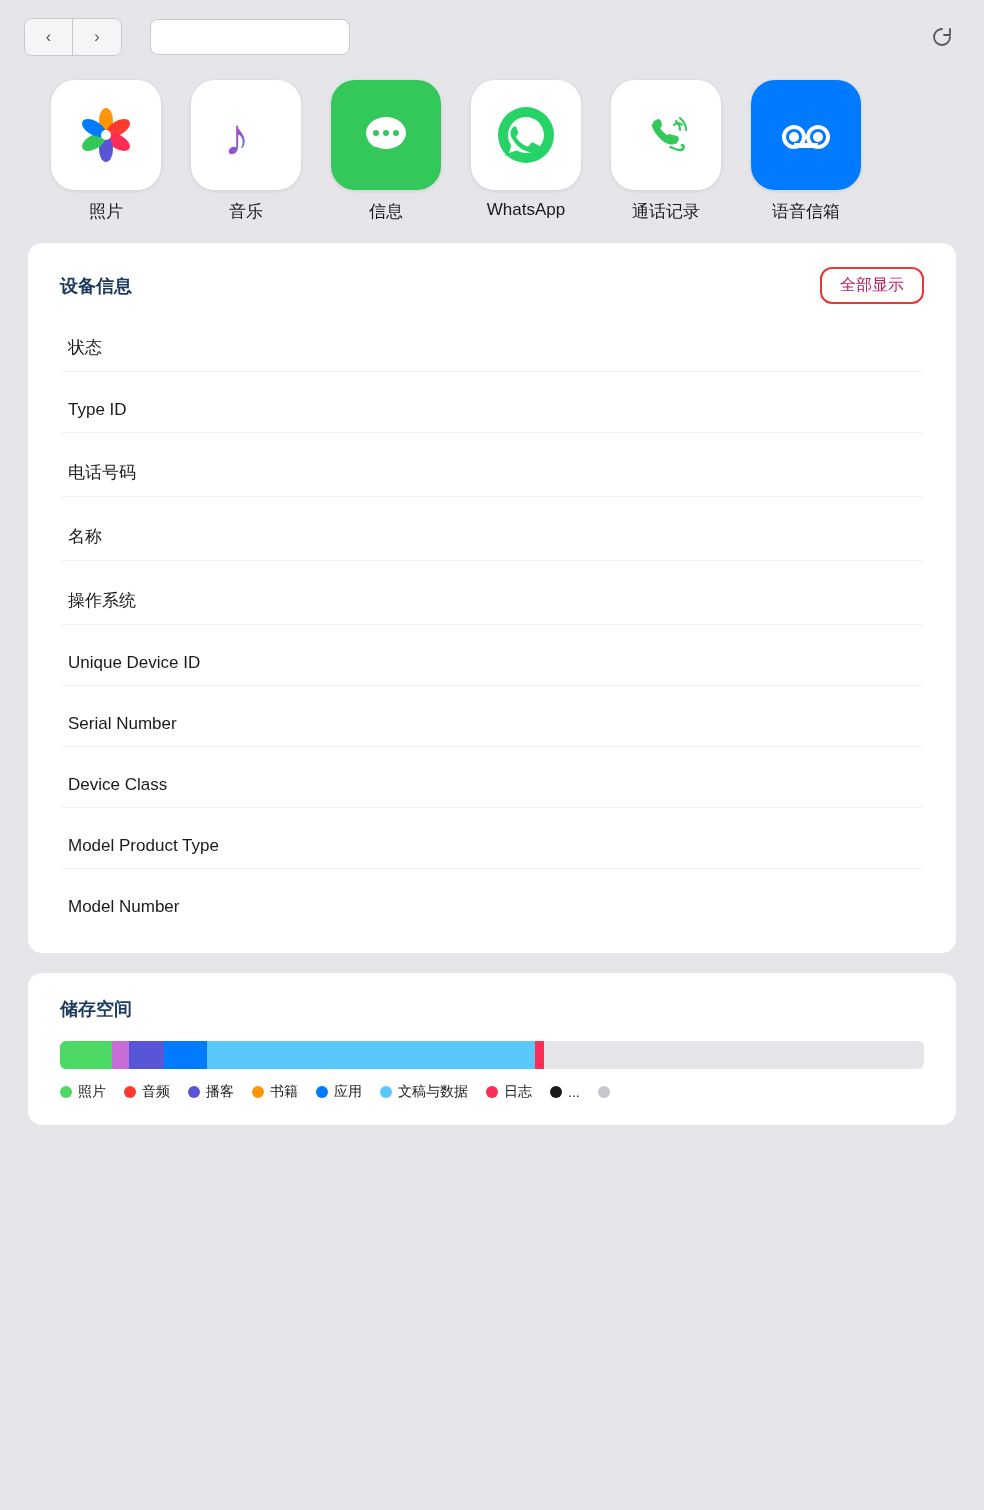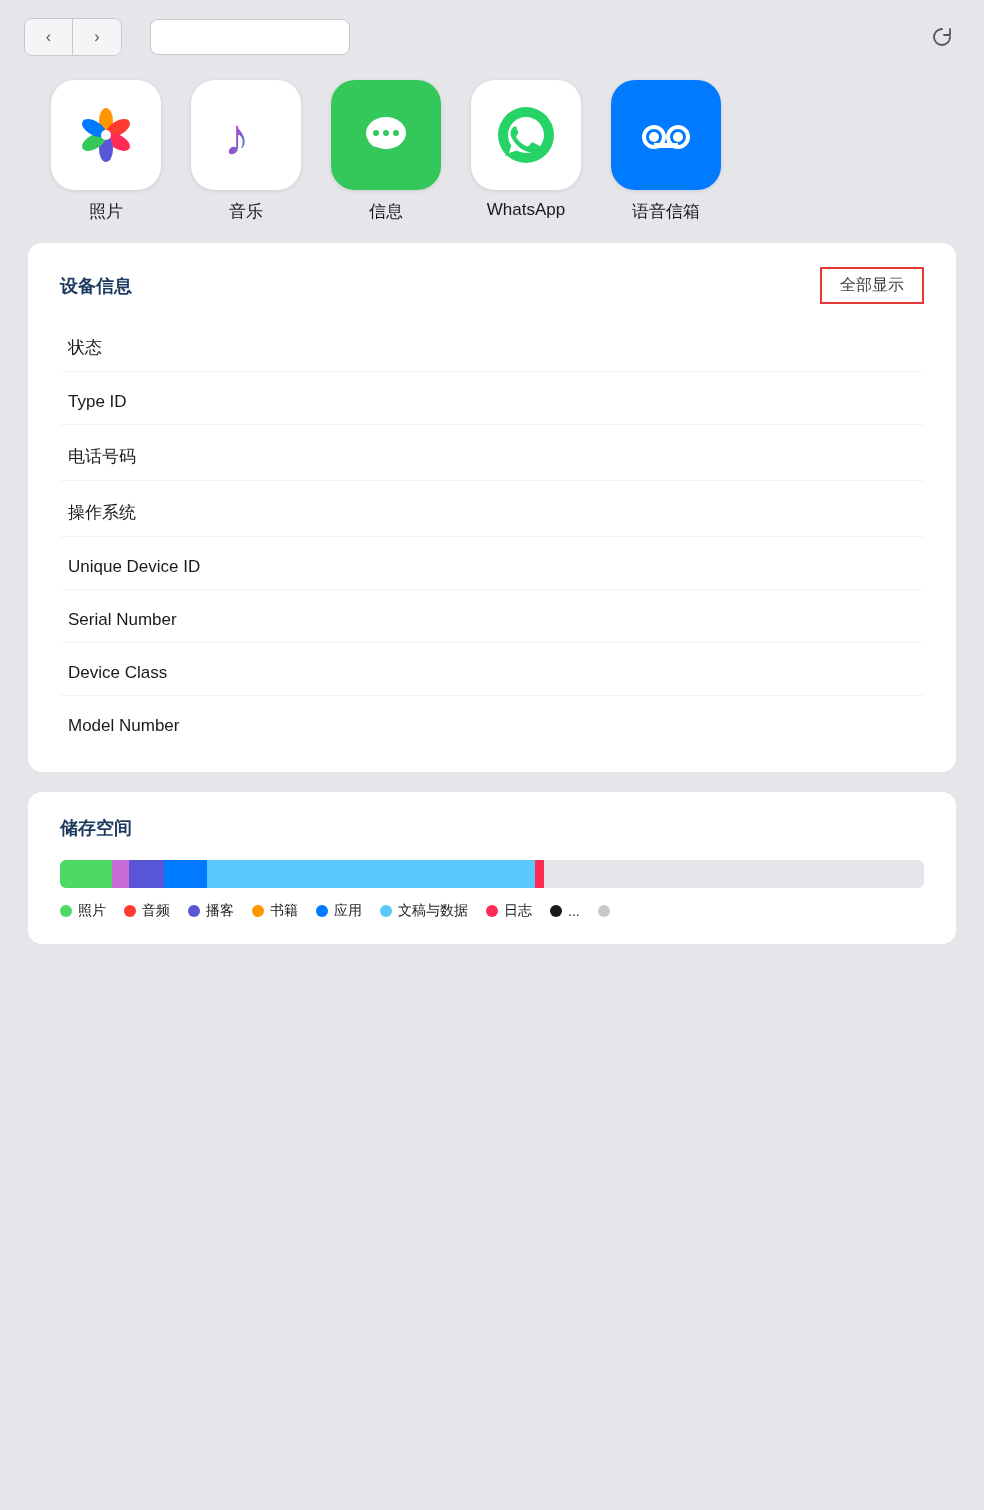--- a/index.html
+++ b/index.html
@@ -132,31 +132,31 @@
       margin-bottom: 20px;
       gap: 32px;
     }
     .section-title {
       font-size: 18px;
       font-weight: 600;
       color: #1c3a5e;
     }
     .show-all-btn {
       border: 2px solid #e53935;
-      color: #404040;
-      background: white;
-      border-radius: 0;
+      color: #be185d;
+      background: white;
+      border-radius: 12px;
       padding: 6px 18px;
       font-size: 16px;
       cursor: pointer;
     }
     .info-list {
       display: flex;
       flex-direction: column;
-      gap: 8px;
+      gap: 16px;
     }
     .info-item {
       padding: 12px 8px;
       border-bottom: 1px solid #f2f2f7;
       font-size: 17px;
       color: #1a1a1a;
       font-weight: 400;
     }
     .info-item:last-child {
       border-bottom: none;
@@ -265,20 +265,39 @@
       <svg width="70" height="70" viewBox="0 0 70 70">
         <circle cx="35" cy="35" r="28" fill="#25d366"></circle>
         <path d="M35 14C23.4 14 14 23.4 14 35c0 4.2 1.2 8.1 3.3 11.4L14 56l9.8-3.2C27 54.7 30.9 56 35 56c11.6 0 21-9.4 21-21S46.6 14 35 14z" fill="#25d366"></path>
         <path d="M35 17c-9.9 0-18 8.1-18 18 0 3.9 1.2 7.5 3.3 10.5L18 53l7.7-2.5C28.6 52.1 31.7 53 35 53c9.9 0 18-8.1 18-18S44.9 17 35 17z" fill="white"></path>
         <path d="M26.5 27.5c-.4-.9-1-1-1.5-1h-1c-.5 0-1.3.2-2 .9-.7.7-2.5 2.4-2.5 5.8s2.6 6.7 2.9 7.2 5 7.9 12.4 10.7c6.1 2.4 7.4 1.9 8.7 1.8s4.3-1.7 4.9-3.4.6-3.1.4-3.4c-.2-.3-.7-.5-1.5-.9s-4.7-2.3-5.4-2.6-1.2-.4-1.8.4-2 2.6-2.5 3.1-.9.6-1.7.2-3.3-1.2-6.3-3.8c-2.3-2-3.9-4.5-4.3-5.3s0-1.2.3-1.6c.3-.3.7-.9 1-1.3s.4-.7.6-1.2.1-1-.1-1.4c-.1-.4-1.6-3.8-2.1-5.2z" fill="#25d366"></path>
       </svg>
     </div>
     <span class="app-label">WhatsApp</span>
   </div>
 
+  <div class="app-item">
+    <div class="app-icon phone-icon-bg">
+      <svg width="68" height="68" viewBox="0 0 68 68">
+        <circle cx="34" cy="34" r="30" fill="white"></circle>
+        <path d="M26 20c-1 0-5 4-5 5s1 4 4 8 7 8 11 9 5 1 5-1 2-4 1-5-4-3-5-3-2 1-3 2-3-1-6-4-4-5-3-6 2-2 2-3-2-2-1-2z" fill="#34c759" transform="scale(1.1) translate(-3,-3)"></path>
+        <path d="M50 44c1.5 0.5 2 1 1.5 2.5-0.5 1.5-1.5 2.5-3 2.5-2 0-6-1-10-3" stroke="#34c759" stroke-width="2.5" fill="none" stroke-linecap="round"></path>
+        <g transform="translate(42,16)">
+          <path d="M0 8 Q4 4 8 8" stroke="#34c759" stroke-width="2" fill="none" stroke-linecap="round"></path>
+          <path d="M0 8" fill="none"></path>
+        </g>
+
+        <path d="M22 24 Q20 22 22 20 L26 18 Q28 18 29 20 L30 24 Q30 26 28 27 Q32 33 38 36 Q39 34 41 34 L45 35 Q47 36 47 38 L45 42 Q43 44 41 42 Q32 38 26 30 Q20 26 22 24Z" fill="#34c759"></path>
+
+        <path d="M44 20 Q48 24 48 29" stroke="#34c759" stroke-width="2.2" fill="none" stroke-linecap="round"></path>
+        <path d="M48 17 Q54 22 54 29" stroke="#34c759" stroke-width="2.2" fill="none" stroke-linecap="round"></path>
+      </svg>
+    </div>
+    <span class="app-label">通话记录</span>
+  </div>
 
   <div class="app-item">
     <div class="app-icon" style="background:#007aff; border-radius:24px;">
       <svg width="66" height="66" viewBox="0 0 66 66">
         <rect width="66" height="66" rx="16" fill="#007aff"></rect>
 
         <circle cx="21" cy="35" r="10" stroke="white" stroke-width="4" fill="none"></circle>
         <circle cx="45" cy="35" r="10" stroke="white" stroke-width="4" fill="none"></circle>
         <rect x="21" y="41" width="24" height="5" fill="white"></rect>
 
@@ -294,24 +313,26 @@
 <div class="section-card">
   <div class="section-header">
     <span class="section-title">设备信息</span>
     <button class="show-all-btn">全部显示</button>
   </div>
   <div class="info-list">
 
   <div class="info-item">状态</div>
       <div class="info-item">Type ID</div>
       <div class="info-item">电话号码</div>
+      <div class="info-item">名称</div>
       <div class="info-item">操作系统</div>
       <div class="info-item">Unique Device ID</div>
       <div class="info-item">Serial Number</div>
       <div class="info-item">Device Class</div>
+      <div class="info-item">Model Product Type</div>
       <div class="info-item">Model Number</div>
     </div>
 </div>
 
 <div class="section-card">
   <div class="section-header">
     <span class="section-title">储存空间</span>
   </div>
   <div class="storage-bar-container">
 

